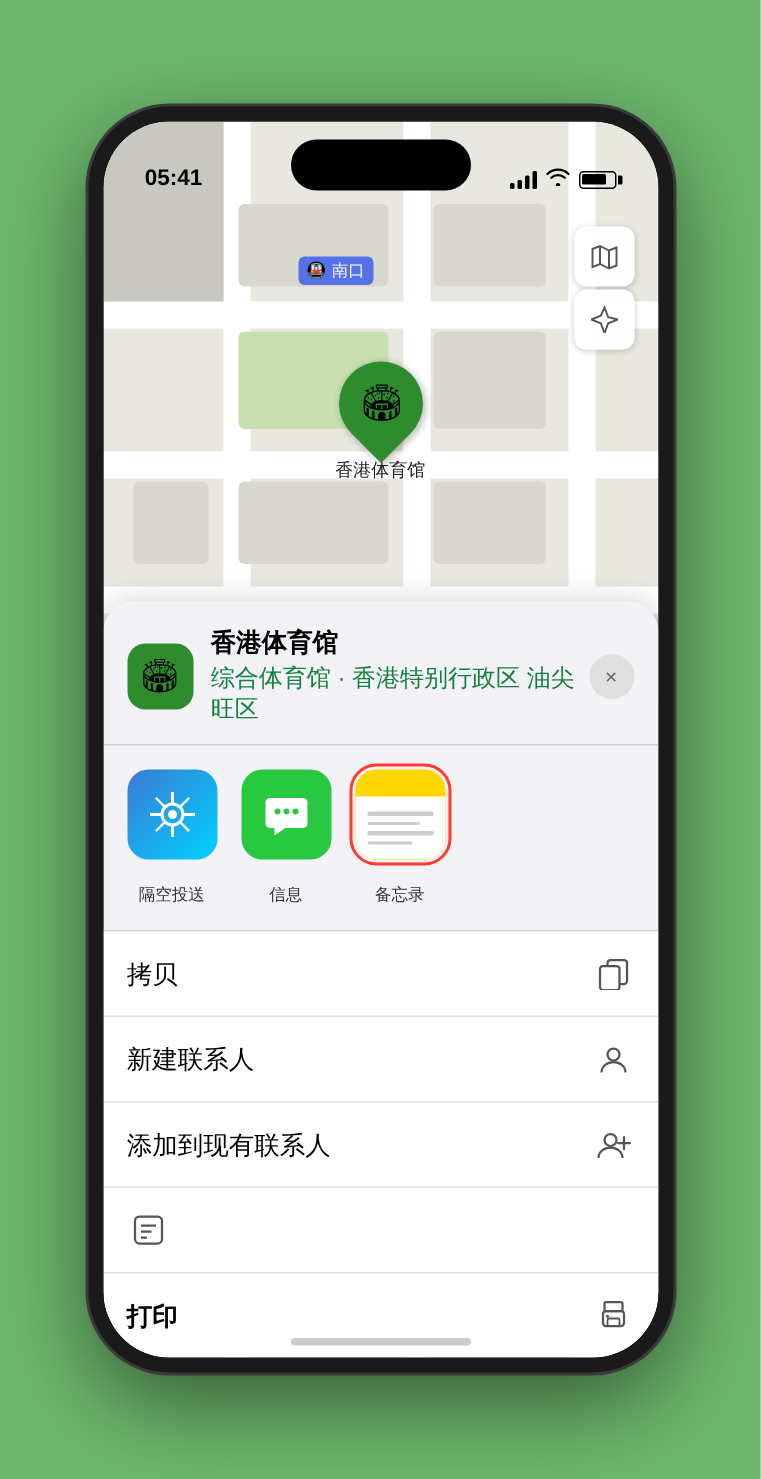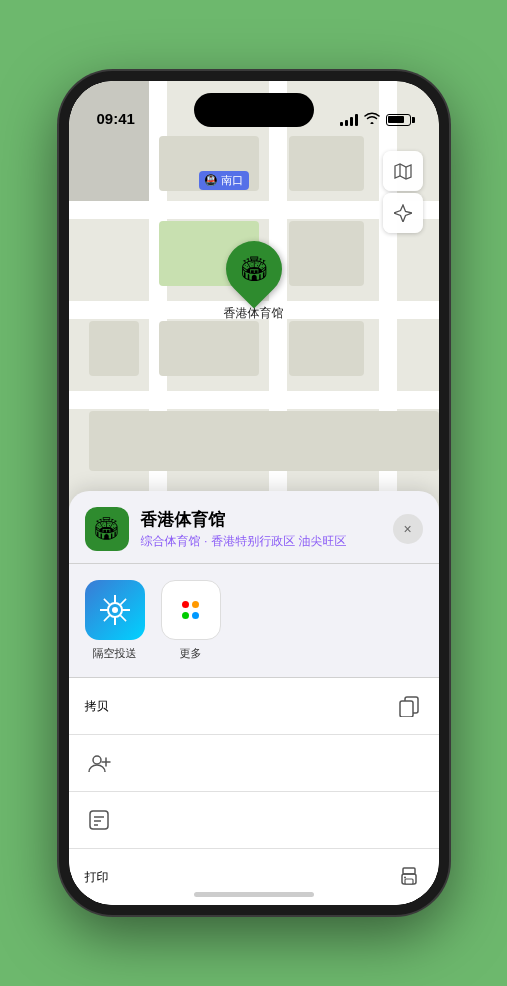--- a/index.html
+++ b/index.html
@@ -277,22 +277,22 @@
       margin-left: 12px;
     }
 
     .venue-name {
       font-size: 17px;
       font-weight: 600;
       color: #000;
     }
 
     .venue-subtitle {
-      font-size: 12px;
-      color: #8b5cf6;
+      font-size: 16px;
+      color: #15803d;
       margin-top: 2px;
     }
 
     .close-btn {
       width: 30px;
       height: 30px;
       background: #e0e0e0;
       border-radius: 50%;
       display: flex;
       align-items: center;
@@ -309,21 +309,21 @@
       padding: 16px 12px;
       gap: 8px;
       overflow-x: auto;
       border-bottom: 0.5px solid #d0d0d0;
     }
 
     .share-item {
       display: flex;
       flex-direction: column;
       align-items: center;
-      gap: 6px;
+      gap: 16px;
       min-width: 68px;
     }
 
     .share-item-icon {
       width: 60px;
       height: 60px;
       border-radius: 14px;
       display: flex;
       align-items: center;
       justify-content: center;
@@ -356,24 +356,25 @@
       display: flex;
       align-items: center;
       justify-content: space-between;
       padding: 14px 16px;
       border-bottom: 0.5px solid #e0e0e0;
       cursor: pointer;
     }
 
     .menu-item:last-child {
       border-bottom: none;
+      font-weight: bold;
     }
 
     .menu-item-label {
-      font-size: 12px;
+      font-size: 17px;
       color: #000;
     }
 
     .menu-item-icon {
       width: 28px;
       height: 28px;
       display: flex;
       align-items: center;
       justify-content: center;
       color: #555;
@@ -395,21 +396,21 @@
   </style>
 </head>
 <body>
 
 <div class="phone">
   <div class="phone-inner">
 
     <div class="dynamic-island"></div>
 
     <div class="status-bar">
-      <span class="status-time">09:41</span>
+      <span class="status-time">05:41</span>
       <div class="status-icons">
         <div class="signal-bars">
           <span></span>
             <span></span>
             <span></span>
             <span></span>
         </div>
         <span class="wifi-icon">
           <svg width="16" height="12" viewBox="0 0 16 12">
             <path d="M8 10a1.5 1.5 0 110 3 1.5 1.5 0 010-3z" fill="#000"></path>
@@ -488,55 +489,75 @@
             <svg width="32" height="32" viewBox="0 0 32 32">
               <circle cx="16" cy="16" r="7" fill="none" stroke="white" stroke-width="2"></circle>
               <circle cx="16" cy="16" r="3" fill="white"></circle>
               <path d="M16 1 L16 9 M16 23 L16 31 M1 16 L9 16 M23 16 L31 16" stroke="white" stroke-width="2"></path>
               <path d="M4.9 4.9 L10.6 10.6 M21.4 21.4 L27.1 27.1 M27.1 4.9 L21.4 10.6 M10.6 21.4 L4.9 27.1" stroke="white" stroke-width="1.5"></path>
             </svg>
           </div>
           <span class="share-item-label">隔空投送</span>
         </div>
 
-
-
-
         <div class="share-item">
-          <div class="share-item-icon" style="background:#fff; border: 1px solid #ddd;">
-            <div style="display:flex; flex-direction:column; gap:4px; align-items:center;">
-              <div style="display:flex; gap:3px;">
-                <div style="width:7px; height:7px; background:#f00; border-radius:50%;"></div>
-                <div style="width:7px; height:7px; background:#f90; border-radius:50%;"></div>
-              </div>
-              <div style="display:flex; gap:3px;">
-                <div style="width:7px; height:7px; background:#0c0; border-radius:50%;"></div>
-                <div style="width:7px; height:7px; background:#09f; border-radius:50%;"></div>
+          <div class="share-item-icon icon-messages">
+            <svg width="34" height="34" viewBox="0 0 34 34">
+              <path d="M6 6 h22 a3 3 0 0 1 3 3 v14 a3 3 0 0 1 -3 3 h-12 l-7 5 v-5 h-3 a3 3 0 0 1 -3 -3 v-14 a3 3 0 0 1 3 -3z" fill="white"></path>
+              <circle cx="11" cy="15" r="2" fill="#28c840"></circle>
+              <circle cx="17" cy="15" r="2" fill="#28c840"></circle>
+              <circle cx="23" cy="15" r="2" fill="#28c840"></circle>
+            </svg>
+          </div>
+          <span class="share-item-label">信息</span>
+        </div>
+
+
+        <div class="share-item">
+          <div class="share-item-icon selected" style="padding:0; overflow:hidden; background: #ffd700; position:relative;">
+            <div style="width:60px; height:60px; display:flex; flex-direction:column; border-radius:14px; overflow:hidden;">
+              <div style="height:18px; background:#ffd700;"></div>
+              <div style="flex:1; background:#fff; display:flex; flex-direction:column; justify-content:center; padding:4px 8px; gap:4px;">
+                <div style="height:2.5px; background:#ccc; border-radius:1px;"></div>
+                <div style="height:2.5px; background:#ccc; border-radius:1px; width:80%;"></div>
+                <div style="height:2.5px; background:#ccc; border-radius:1px;"></div>
+                <div style="height:2.5px; background:#ccc; border-radius:1px; width:70%;"></div>
               </div>
             </div>
           </div>
-          <span class="share-item-label">更多</span>
-        </div>
+          <span class="share-item-label">备忘录</span>
+        </div>
+
 
       </div>
 
       <div class="menu-list">
 
         <div class="menu-item">
           <span class="menu-item-label">拷贝</span>
           <div class="menu-item-icon">
             <svg width="22" height="22" viewBox="0 0 22 22">
               <rect x="7" y="2" width="13" height="16" rx="2" fill="none" stroke="#555" stroke-width="1.5"></rect>
               <rect x="2" y="6" width="13" height="16" rx="2" fill="white" stroke="#555" stroke-width="1.5"></rect>
             </svg>
           </div>
         </div>
 
-
         <div class="menu-item">
+          <span class="menu-item-label">新建联系人</span>
+          <div class="menu-item-icon">
+            <svg width="22" height="22" viewBox="0 0 22 22">
+              <circle cx="11" cy="8" r="4" fill="none" stroke="#555" stroke-width="1.5"></circle>
+              <path d="M3 20c0-4 3.6-7 8-7s8 3 8 7" fill="none" stroke="#555" stroke-width="1.5"></path>
+            </svg>
+          </div>
+        </div>
+
+        <div class="menu-item">
+          <span class="menu-item-label">添加到现有联系人</span>
           <div class="menu-item-icon">
             <svg width="24" height="22" viewBox="0 0 24 22">
               <circle cx="10" cy="8" r="4" fill="none" stroke="#555" stroke-width="1.5"></circle>
               <path d="M2 20c0-4 3.6-7 8-7s8 3 8 7" fill="none" stroke="#555" stroke-width="1.5"></path>
               <line x1="19" y1="6" x2="19" y2="14" stroke="#555" stroke-width="1.5" stroke-linecap="round"></line>
               <line x1="15" y1="10" x2="23" y2="10" stroke="#555" stroke-width="1.5" stroke-linecap="round"></line>
             </svg>
           </div>
         </div>
 

